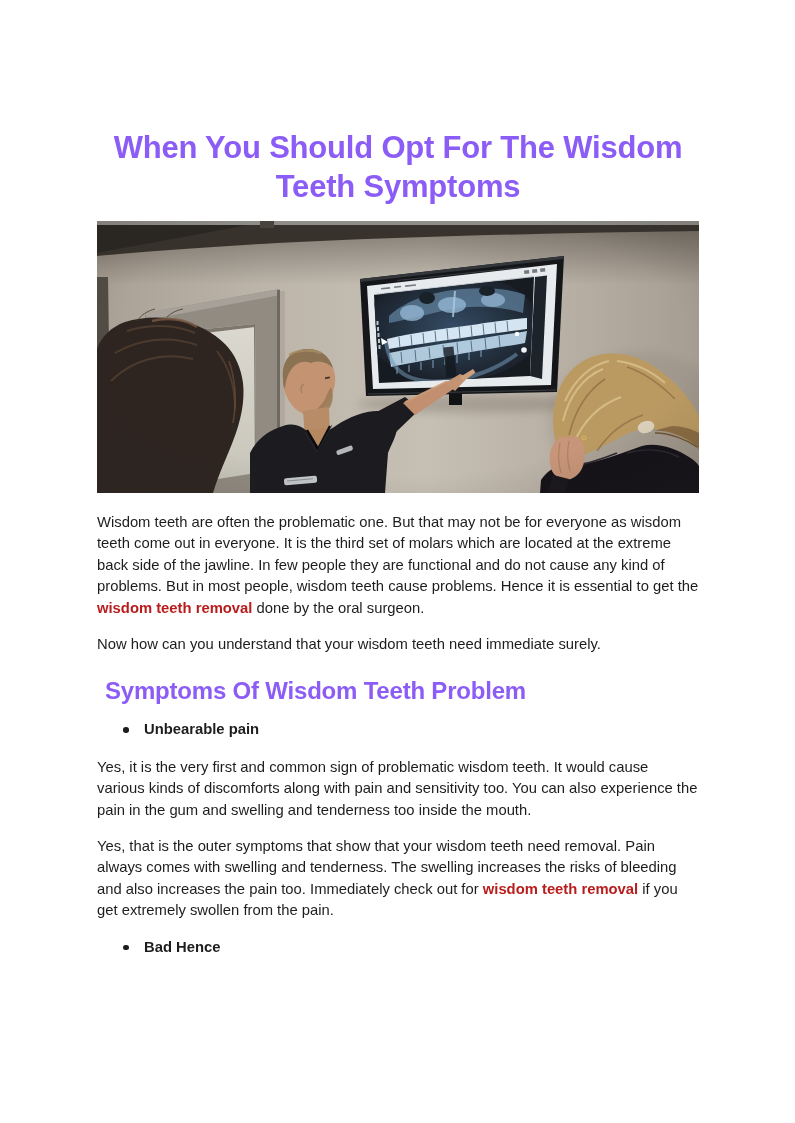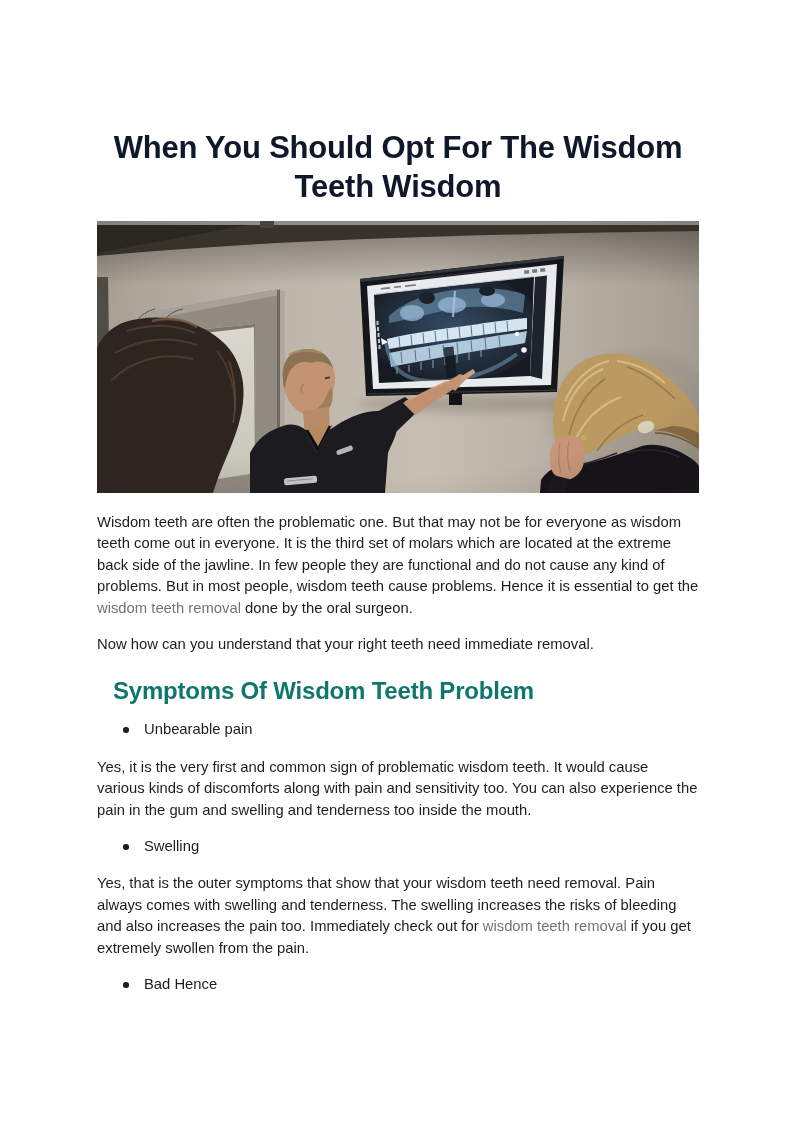--- a/index.html
+++ b/index.html
@@ -7,55 +7,55 @@
     width: 795px; height: 1123px;
     background: #ffffff;
     font-family: "Liberation Sans", sans-serif;
     overflow: hidden;
   }
   .page { width: 602px; padding: 128px 96px 0 97px; }
   .doc-title {
     margin: 0 0 15px 0;
     font-size: 31px; font-weight: 700; line-height: 39px;
     letter-spacing: -0.2px;
-    text-align: center; color: #0f172a;
+    text-align: center; color: #8b5cf6;
   }
   .doc-title .t-line { white-space: nowrap; }
   .hero { width: 602px; height: 272px; margin: 0 0 19px 0; }
   .hero svg { display: block; width: 602px; height: 272px; }
   p.body-text {
     margin: 0 0 15px 0;
     font-size: 14.8px; line-height: 21.4px; color: #1d1d1d;
   }
-  p.body-text strong { font-weight: 400; color: #737373; margin-top: 20px; }
+  p.body-text strong { font-weight: 700; color: #b91c1c; margin-top: 20px; }
   h2.section-heading {
-    margin: 21px 0 12px 16px;
+    margin: 21px 0 12px 8px;
     font-size: 24px; font-weight: 700; line-height: 30px;
-    letter-spacing: -0.2px; color: #0f766e;
-  }
-  .bullet-row { display: flex; align-items: flex-start; margin: 13px 0 16px 0; }
+    letter-spacing: -0.2px; color: #8b5cf6;
+  }
+  .bullet-row { display: flex; align-items: flex-start; margin: 13px 0 16px 0; font-weight: bold; }
   .bullet-dot {
     flex: 0 0 auto;
     width: 5.5px; height: 5.5px; border-radius: 50%;
     background: #1d1d1d;
     margin: 8px 0 0 26px;
   }
   .bullet-label {
     margin-left: 15.5px;
     font-size: 14.8px; line-height: 21.4px; color: #1d1d1d;
   }
 </style>
 </head>
 <body>
 
 <div class="page">
 
   <h1 class="doc-title">
     <div class="t-line">When You Should Opt For The Wisdom</div>
-    <div class="t-line">Teeth Wisdom</div>
+    <div class="t-line">Teeth Symptoms</div>
   </h1>
 
   <figure class="hero" style="margin:0 0 19px 0">
     <svg viewBox="0 0 602 272" preserveAspectRatio="none">
       <defs>
         <linearGradient id="wallGrad" x1="0" y1="0" x2="1" y2="0">
           <stop offset="0" stop-color="#a9a095"></stop>
           <stop offset="0.28" stop-color="#bdb5aa"></stop>
           <stop offset="0.55" stop-color="#c6bfb4"></stop>
           <stop offset="0.8" stop-color="#b7aea3"></stop>
@@ -264,35 +264,31 @@
           <path d="M70,96 C74,92 80,89 86,88"></path>
         </g>
         <path d="M132,140 C138,158 140,180 136,202" stroke="#6e4f3a" stroke-width="1.6" fill="none" opacity="0.7"></path>
       </g>
 
       <rect x="0" y="0" width="602" height="272" fill="url(#vignette)"></rect>
     </svg>
   </figure>
 
   <p class="body-text"><span>Wisdom teeth are often the problematic one. But that may not be for everyone as wisdom teeth come out in everyone. It is the third set of molars which are located at the extreme back side of the jawline. In few people they are functional and do not cause any kind of problems. But in most people, wisdom teeth cause problems. Hence it is essential to get the </span><strong>wisdom teeth removal</strong><span> done by the oral surgeon.</span></p>
-  <p class="body-text"><span>Now how can you understand that your right teeth need immediate removal.</span></p>
+  <p class="body-text"><span>Now how can you understand that your wisdom teeth need immediate surely.</span></p>
 
   <h2 class="section-heading">Symptoms Of Wisdom Teeth Problem</h2>
 
 
   <div class="bullet-row">
     <span class="bullet-dot"></span>
     <span class="bullet-label">Unbearable pain</span>
   </div>
   <p class="body-text"><span>Yes, it is the very first and common sign of problematic wisdom teeth. It would cause various kinds of discomforts along with pain and sensitivity too. You can also experience the pain in the gum and swelling and tenderness too inside the mouth.</span></p>
 
-  <div class="bullet-row">
-    <span class="bullet-dot"></span>
-    <span class="bullet-label">Swelling</span>
-  </div>
   <p class="body-text"><span>Yes, that is the outer symptoms that show that your wisdom teeth need removal. Pain always comes with swelling and tenderness. The swelling increases the risks of bleeding and also increases the pain too. Immediately check out for </span><strong>wisdom teeth removal</strong><span> if you get extremely swollen from the pain.</span></p>
 
   <div class="bullet-row">
     <span class="bullet-dot"></span>
     <span class="bullet-label">Bad Hence</span>
   </div>
 
 </div>
 
 </body></html>

